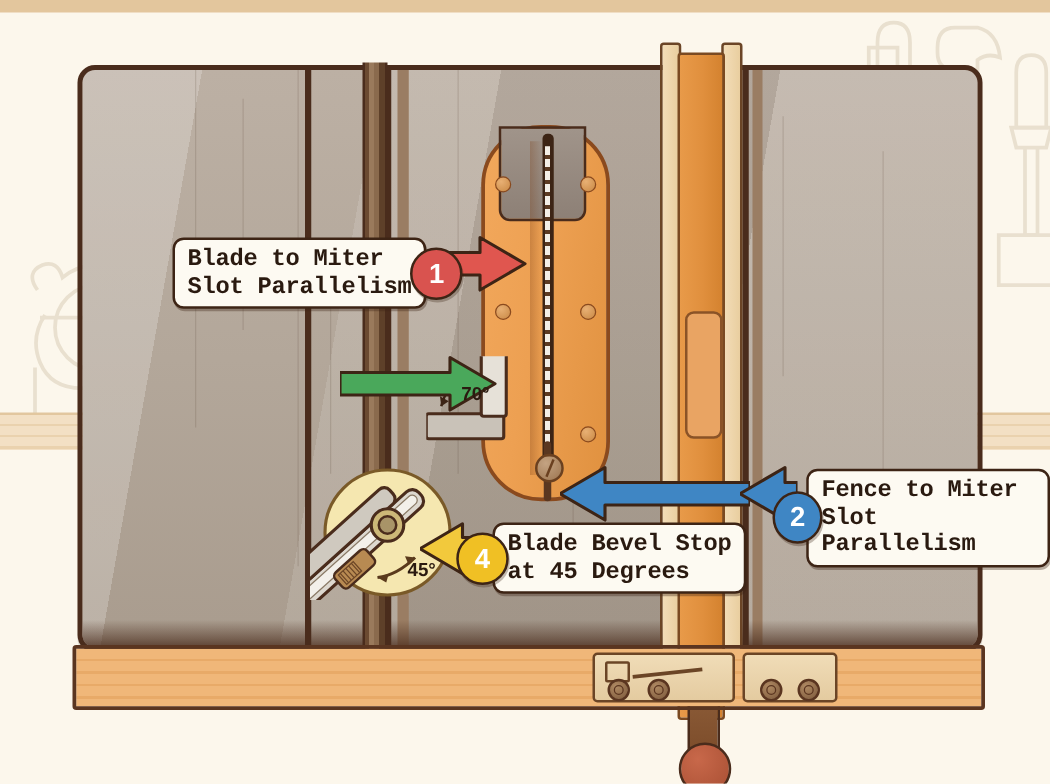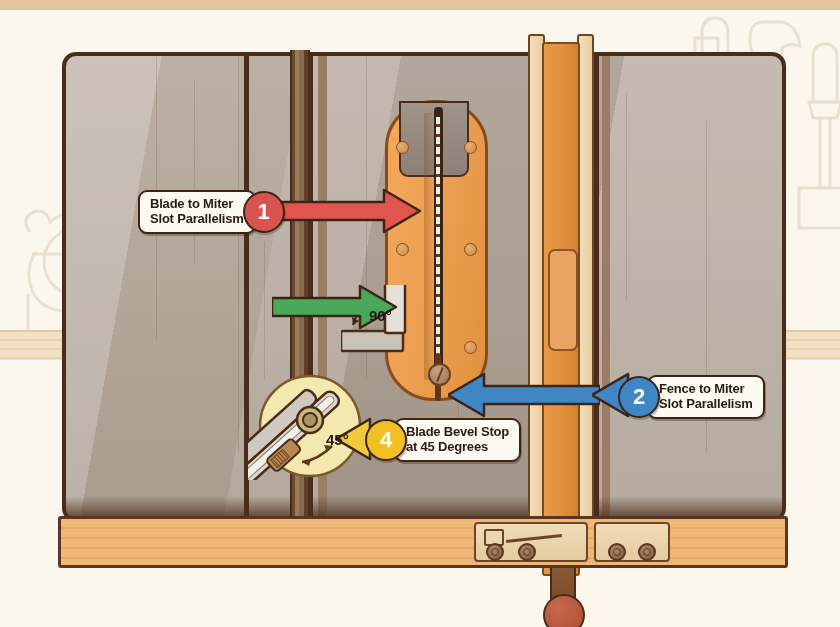--- a/index.html
+++ b/index.html
@@ -95,23 +95,23 @@
   
   #bevel{position:absolute;left:248px;top:368px;width:124px;height:112px;}
 
   
   #square{position:absolute;left:341px;top:285px;width:90px;height:68px;}
 
   
   .callout{position:absolute;display:flex;align-items:center;}
   .chip{
     background:#fdfaf2;border:2.5px solid #3d2415;border-radius:9px;
-    padding:5px 10px;font-size:13px;font-weight:bold;color:#2a1a10;
+    padding:5px 10px;font-size:19px;font-weight:bold;color:#2a1a10;
     line-height:1.14;letter-spacing:-.2px;white-space:pre-line;
-    box-shadow:1px 2px 0 rgba(60,35,20,.35);position:relative;z-index:3;
+    box-shadow:1px 2px 0 rgba(60,35,20,.35);position:relative;z-index:3;font-family:Liberation Mono, monospace;
   }
   .badge{
     width:38px;height:38px;border-radius:50%;border:2.5px solid #3d2415;
     color:#fff;font-size:22px;font-weight:bold;display:flex;align-items:center;justify-content:center;
     position:relative;z-index:4;box-shadow:1px 2px 0 rgba(60,35,20,.3);
   }
   .arrow-svg{position:absolute;z-index:2;}
   .ang-label{position:absolute;font-size:15px;font-weight:bold;color:#2a1a10;z-index:5;}
 </style>
 </head>
@@ -190,21 +190,21 @@
   </div>
 
   <div id="square">
     <svg width="90" height="68" viewBox="0 0 90 68">
       <rect x="0" y="46" width="62" height="20" rx="2" fill="#c9c2b8" stroke="#4a2c1c" stroke-width="2.5"></rect>
       <rect x="44" y="-22" width="20" height="70" rx="2" fill="#e6e1d8" stroke="#4a2c1c" stroke-width="2.5"></rect>
       <path d="M12 40 Q16 22 34 18" fill="none" stroke="#3d2415" stroke-width="2"></path>
       <path d="M12 40 l-1 -8 l7 4 z" fill="#3d2415"></path>
       <path d="M34 18 l-7 -3 l3 7 z" fill="#3d2415"></path>
     </svg>
-    <span class="ang-label" style="left:28px;top:22px;">90°</span>
+    <span class="ang-label" style="left:28px;top:22px;">70°</span>
   </div>
 
   <div id="bevel">
     <svg width="124" height="112" viewBox="0 0 124 112">
       <circle cx="62" cy="58" r="50" fill="#f5e7b0" stroke="#7a5a28" stroke-width="2.5"></circle>
       <g transform="rotate(-42 62 58)">
         <rect x="-38" y="44" width="140" height="17" rx="7" fill="#ddd8cf" stroke="#4a2c1c" stroke-width="2.5"></rect>
         <rect x="-34" y="48" width="132" height="8" rx="4" fill="#f3f0ea" stroke="#8a7a66" stroke-width="1"></rect>
       </g>
       <g transform="rotate(-42 62 58)">
@@ -214,21 +214,21 @@
       <circle cx="62" cy="52" r="7" fill="#a89468" stroke="#4a2c1c" stroke-width="2"></circle>
       <g transform="rotate(-42 62 58)">
         <rect x="6" y="54" width="34" height="16" rx="4" fill="#b88a52" stroke="#4a2c1c" stroke-width="2"></rect>
         <rect x="10" y="57" width="16" height="10" fill="none" stroke="#6b4526" stroke-width="1"></rect>
         <path d="M12 57 l0 10 M15 57 l0 10 M18 57 l0 10 M21 57 l0 10 M24 57 l0 10" stroke="#6b4526" stroke-width="1"></path>
       </g>
       <path d="M54 94 Q70 92 84 78" fill="none" stroke="#5a3a1c" stroke-width="2.5"></path>
       <path d="M54 94 l9 -3 l-2 7 z" fill="#5a3a1c"></path>
       <path d="M84 78 l-8 -1 l3 7 z" fill="#5a3a1c"></path>
     </svg>
-    <span class="ang-label" style="left:78px;top:63px;text-align:center;">45°</span>
+    <span class="ang-label" style="left:78px;top:80px;text-align:center;">45°</span>
   </div>
 
   <div id="fence">
     <div class="fence-rail" style="left:0;"></div>
     <div class="fence-rail" style="left:49px;"></div>
     <div class="fence-body"></div>
     <div class="fence-lock" style="top:215px;"></div>
     <div class="fence-stem"></div>
     <div class="fence-knob"></div>
   </div>

